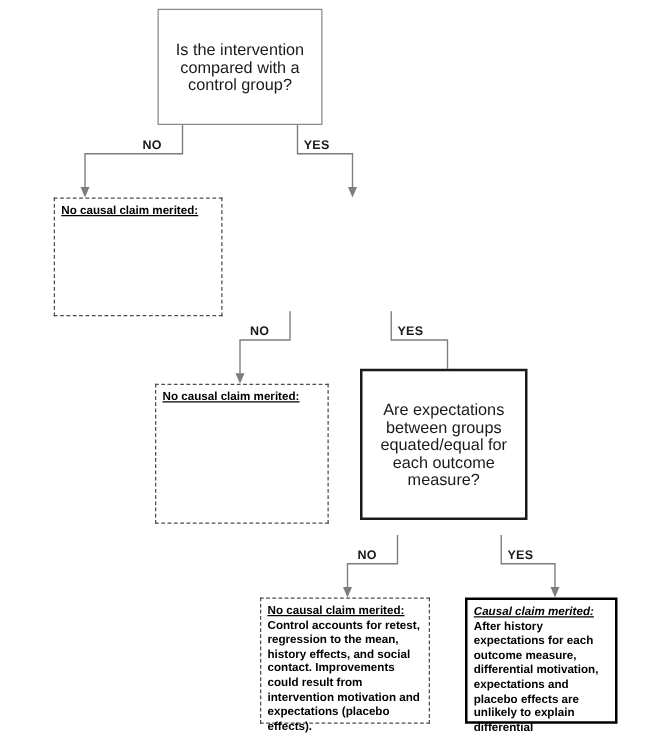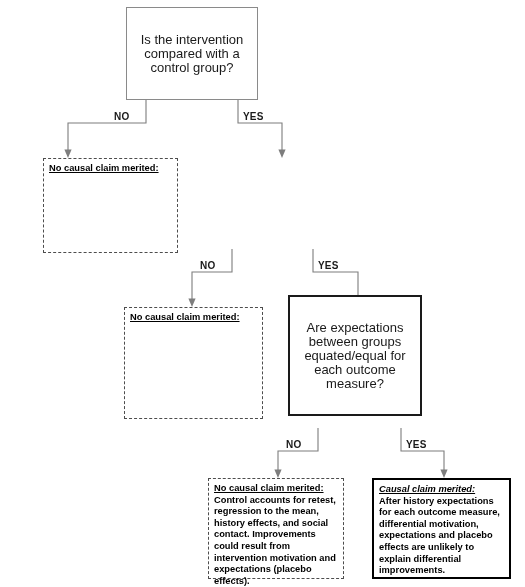--- a/index.html
+++ b/index.html
@@ -98,21 +98,21 @@
 
   <div class="node outcome dashed" style="left:124px;top:307px;width:139px;height:112px;">
     <span class="head">No causal claim merited:</span>
   </div>
 
   <div class="node outcome dashed" style="left:208px;top:478px;width:136px;height:101px;">
     <span class="head">No causal claim merited:</span>
     <span class="body">Control accounts for retest, regression to the mean, history effects, and social contact. Improvements could result from intervention motivation and expectations (placebo effects).</span>
   </div>
 
-  <div class="node outcome solid" style="left:372px;top:478px;width:139px;height:101px;">
+  <div class="node outcome solid" style="left:372px;top:478px;width:122px;height:101px;">
     <span class="head">Causal claim merited:</span>
     <span class="body">After history expectations for each outcome measure, differential motivation, expectations and placebo effects are unlikely to explain differential improvements.</span>
   </div>
 
   <div class="conn-label" style="left:114px;top:111px;">NO</div>
   <div class="conn-label" style="left:243px;top:111px;">YES</div>
 
   <div class="conn-label" style="left:200px;top:260px;">NO</div>
   <div class="conn-label" style="left:318px;top:260px;">YES</div>
 

